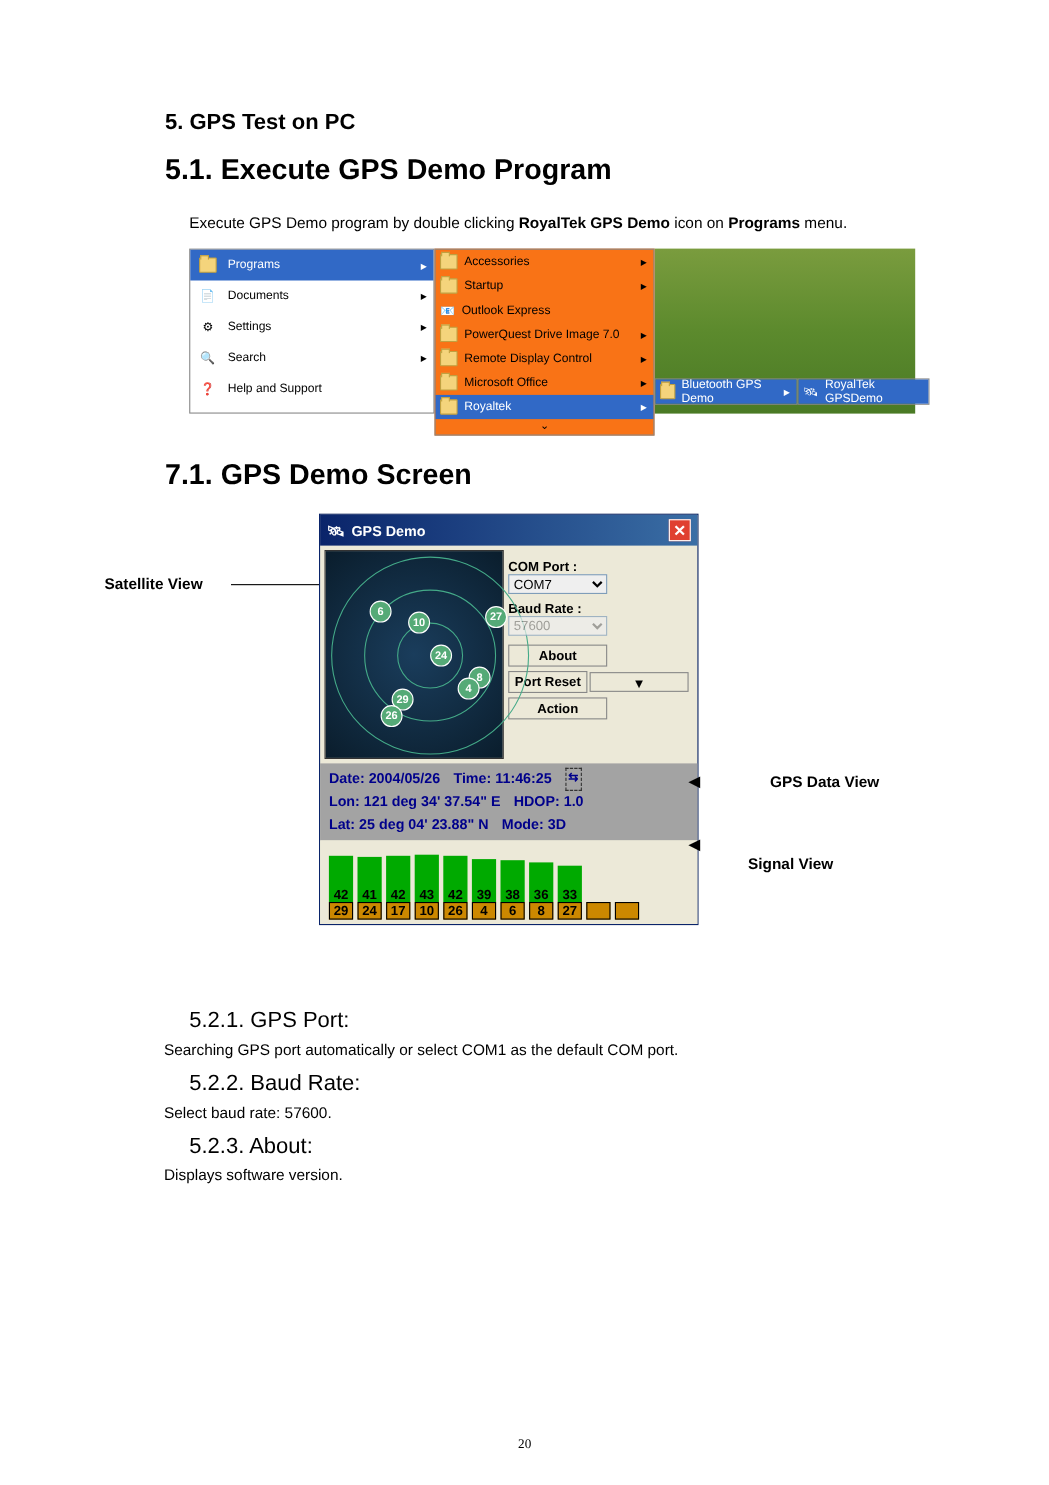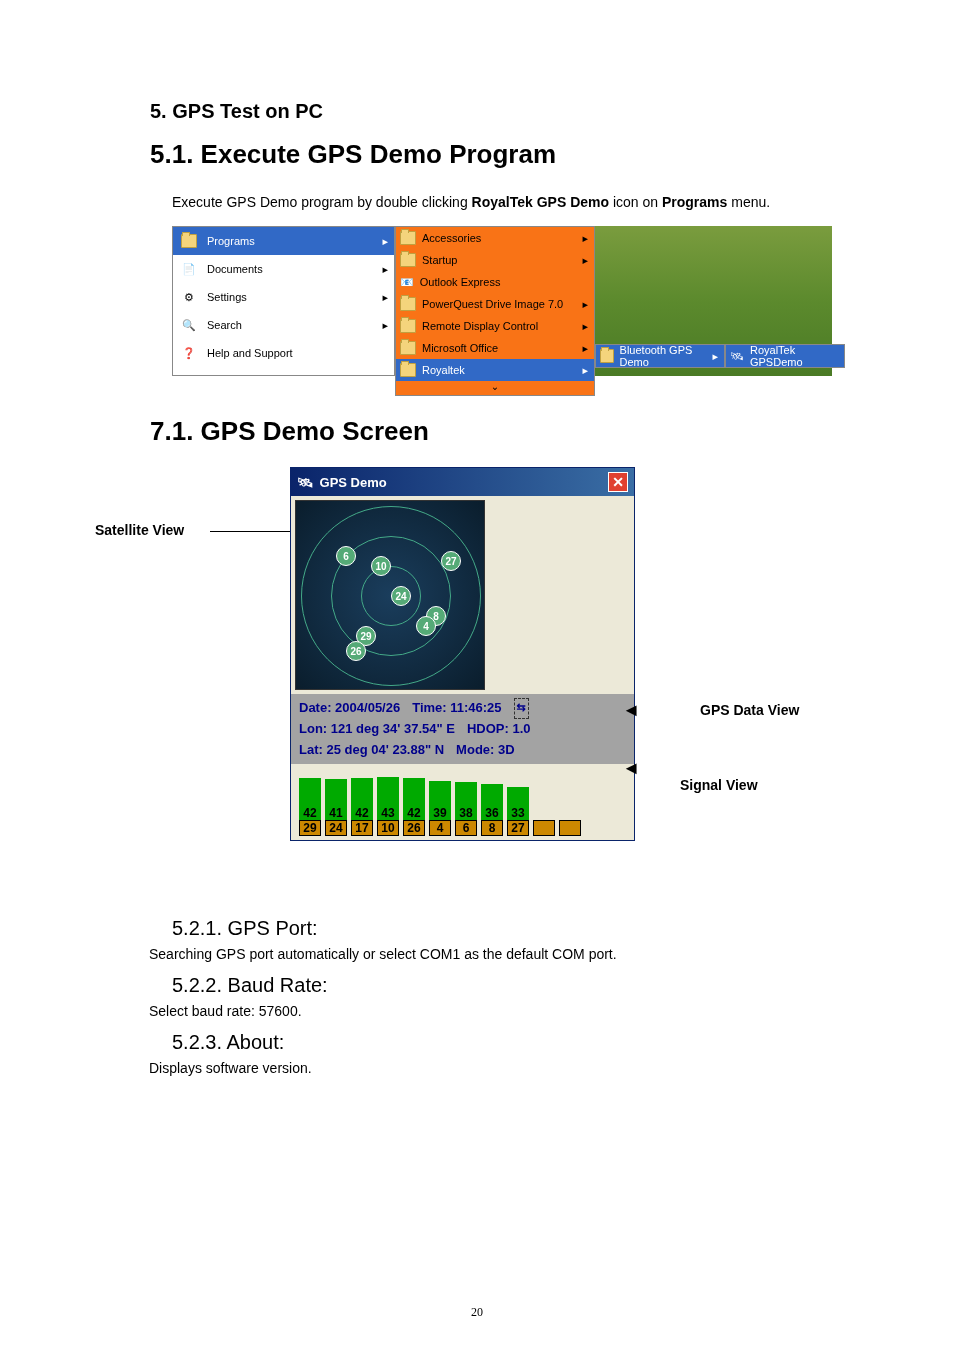--- a/index.html
+++ b/index.html
@@ -378,20 +378,32 @@
             <div class="sat-dot" style="left: 40px; top: 45px;">6</div>
             <div class="sat-dot" style="left: 75px; top: 55px;">10</div>
             <div class="sat-dot" style="left: 145px; top: 50px;">27</div>
             <div class="sat-dot" style="left: 95px; top: 85px;">24</div>
             <div class="sat-dot" style="left: 130px; top: 105px;">8</div>
             <div class="sat-dot" style="left: 120px; top: 115px;">4</div>
             <div class="sat-dot" style="left: 60px; top: 125px;">29</div>
             <div class="sat-dot" style="left: 50px; top: 140px;">26</div>
           </div>
       </div>
+      <div class="controls">
+        <label>COM Port :</label>
+        <select><option>COM7</option></select>
+        <label>Baud Rate :</label>
+        <select disabled="" style="background:#eee;"><option>57600</option></select>
+        <button>About</button>
+        <div class="dropdown-row">
+          <button style="width:72px;">Port Reset</button>
+          <button class="dropdown-btn">▼</button>
+        </div>
+        <button>Action</button>
+      </div>
     </div>
     <div class="data-view">
       <div class="data-row">
         <span>Date: 2004/05/26</span>
         <span>Time: 11:46:25</span>
         <span class="callout-arrow" style="right:-6px; top:2px;">◄</span>
         <span style="border:1px dashed #333; padding:0 2px; font-size:11px;">⇆</span>
       </div>
       <div class="data-row">
         <span>Lon: 121 deg 34' 37.54" E</span>

